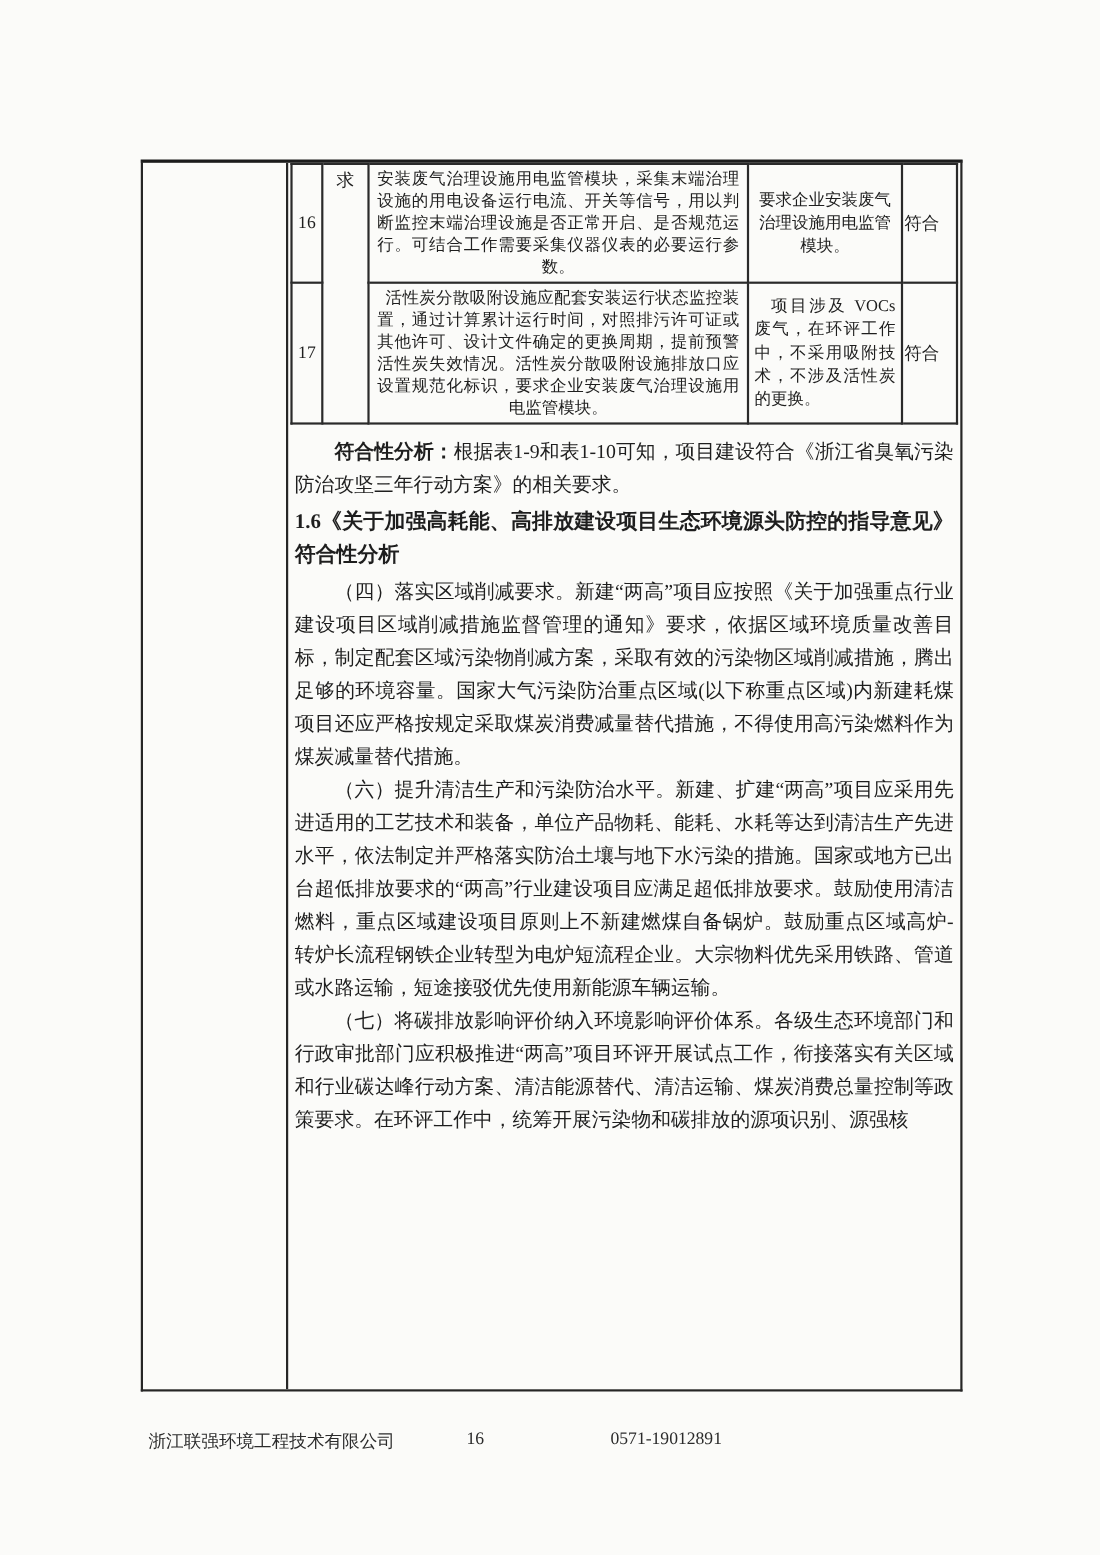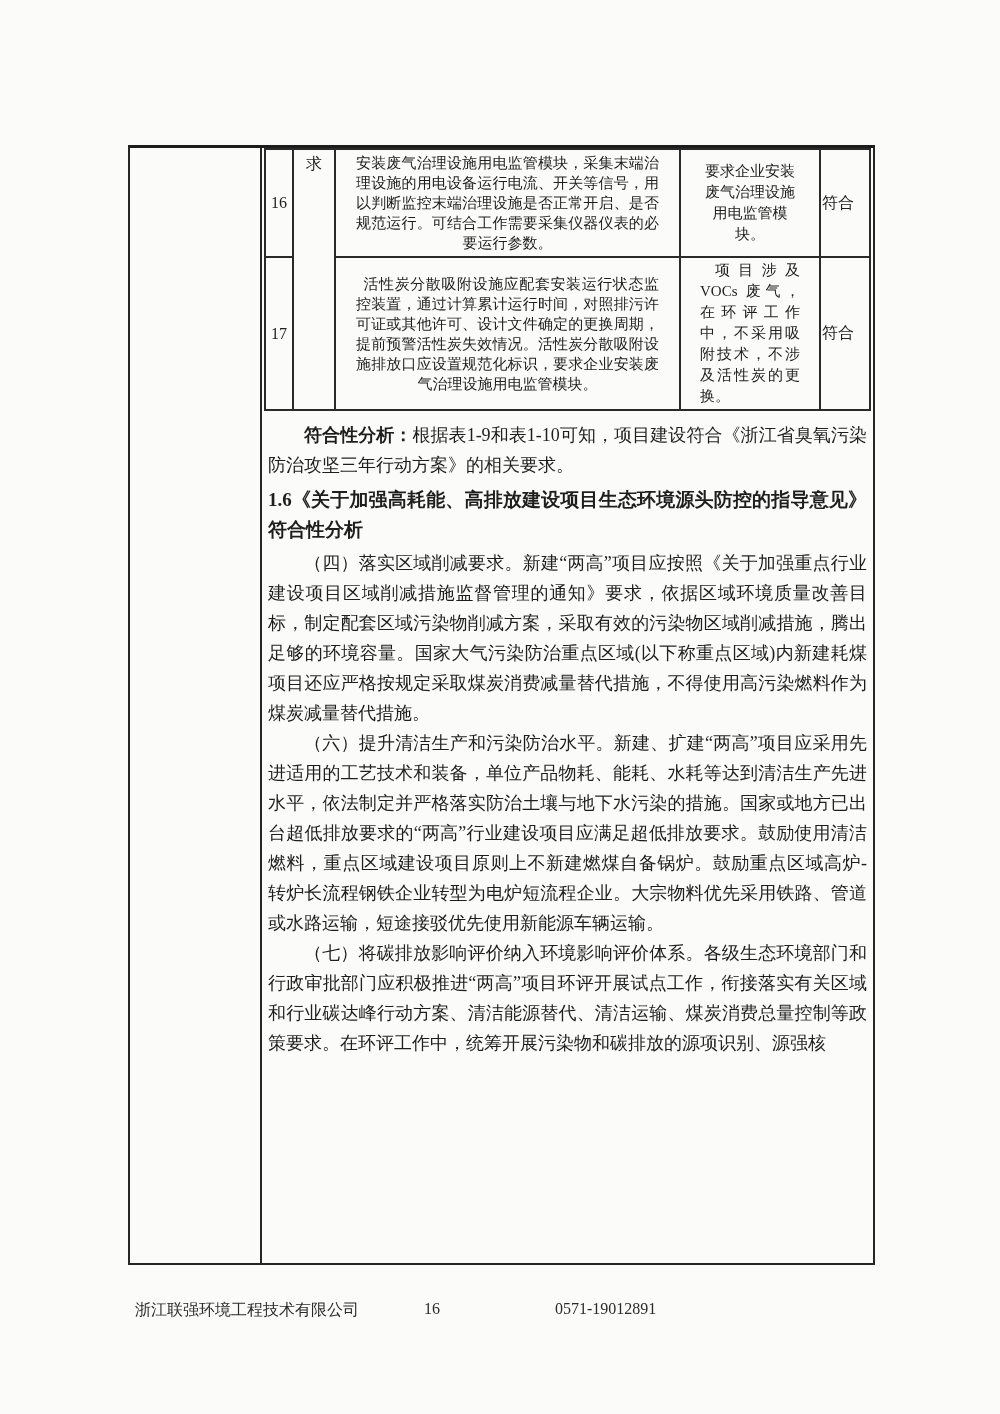--- a/index.html
+++ b/index.html
@@ -60,28 +60,28 @@
     vertical-align: top !important;
     padding-top: 4px;
     font-size: 16px;
   }
   .req-cell {
     width: 345px;
     font-size: 15px;
     line-height: 20px;
     text-align: justify;
     text-align-last: center;
-    padding: 3px 20px;
+    padding: 3px 7px;
   }
   .req-cell.indent1 { text-indent: 0.5em; }
   .note-cell {
     width: 140px;
     font-size: 15px;
     line-height: 21px;
-    padding: 2px 19px;
+    padding: 2px 5px;
   }
   .note-center {
     text-align: center;
   }
   .note-justify {
     text-align: justify;
     text-align-last: left;
     text-indent: 1em;
   }
   .verdict-cell {

